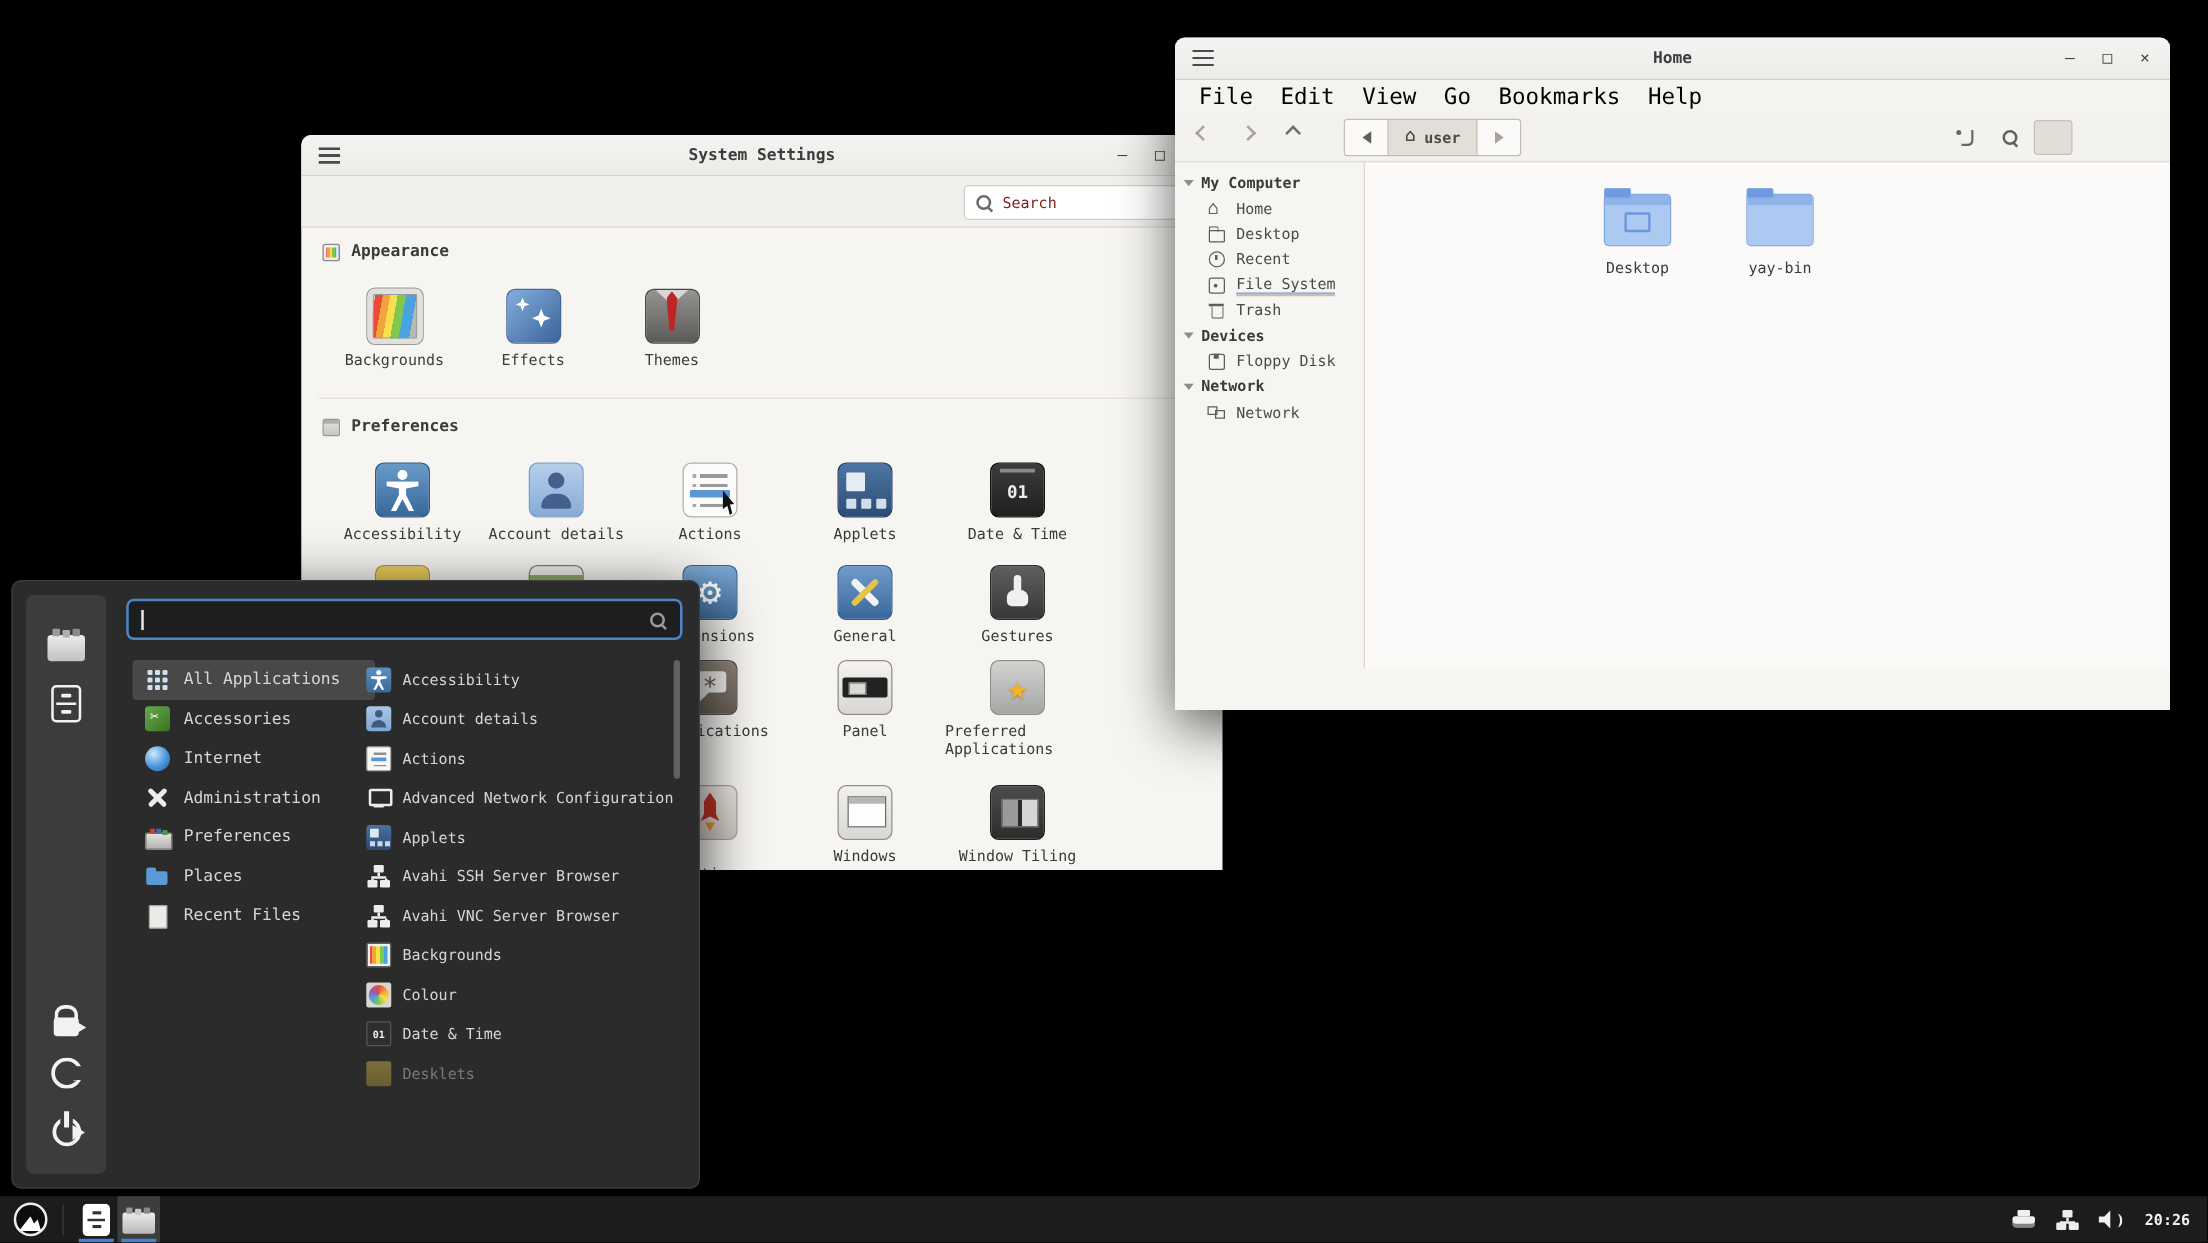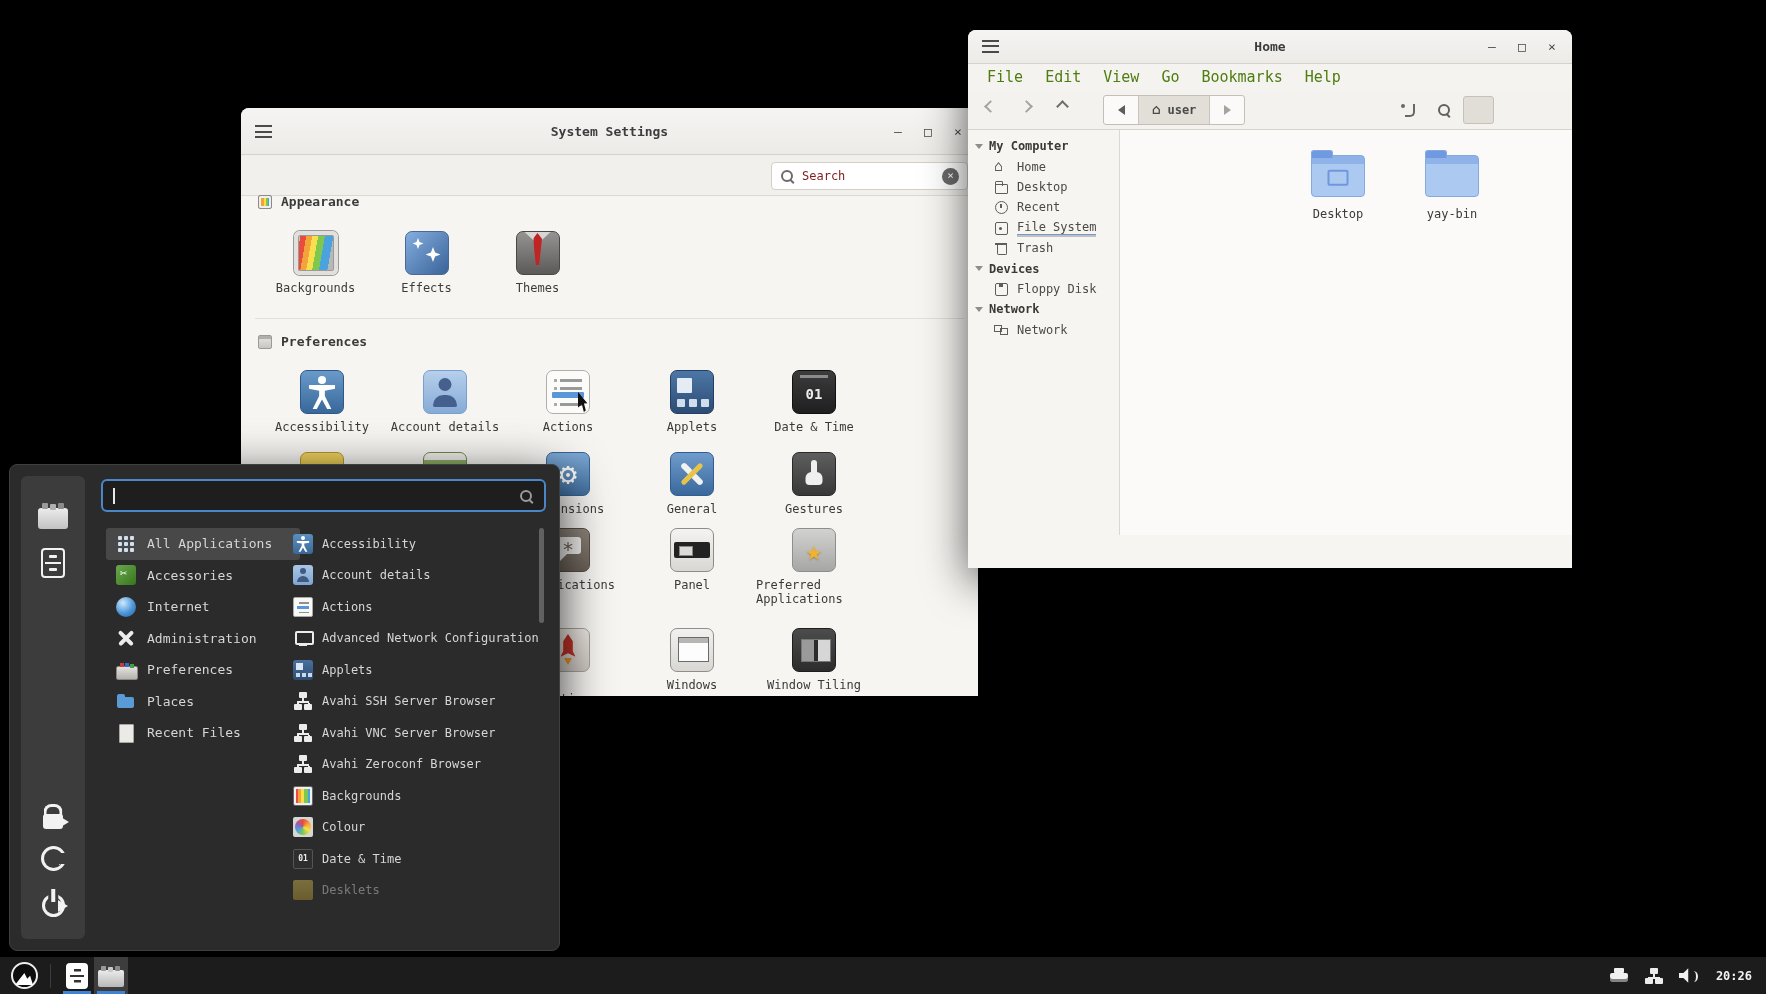--- a/index.html
+++ b/index.html
@@ -2,21 +2,21 @@
 <html><head>
 <meta charset="utf-8">
 <style>
   *{margin:0;padding:0;box-sizing:border-box}
   html,body{width:1766px;height:994px;overflow:hidden}
   body{background:#000;font-family:"DejaVu Sans Mono",monospace;font-size:12px;position:relative;color:#3a3a3a}
   .icn{display:inline-block;position:relative;flex:none}
 
   
   .win{position:absolute;background:#f6f5f2;border-radius:8px 8px 0 0;box-shadow:0 12px 44px rgba(0,0,0,.65);z-index:10;overflow:hidden}
-  .tbar{height:47px;background:linear-gradient(#f5f4f2,#ecebe8);border-bottom:1px solid #d6d2cb;position:relative;display:flex;align-items:center}
+  .tbar{height:33px;background:linear-gradient(#f5f4f2,#ecebe8);border-bottom:1px solid #d6d2cb;position:relative;display:flex;align-items:center}
   .ttl{position:absolute;left:0;right:0;text-align:center;font-weight:bold;font-size:13px;color:#3c3c3c;pointer-events:none}
   .hamb{width:17px;height:13px;margin-left:14px;background:repeating-linear-gradient(#4a4a4a 0 2px,transparent 2px 5.5px);z-index:2}
   .wc{position:absolute;right:12px;display:flex;gap:14px;z-index:2}
   .wcb{width:16px;text-align:center;font-size:13px;color:#474747;cursor:default}
 
   .mag{width:14px;height:14px;position:relative}
   .mag::before{content:"";position:absolute;left:1px;top:1px;width:8px;height:8px;border:2px solid currentColor;border-radius:50%}
   .mag::after{content:"";position:absolute;left:10.5px;top:10px;width:5px;height:2px;background:currentColor;transform:rotate(45deg);transform-origin:0 0}
   .chv{width:9px;height:9px;border-right:2px solid currentColor;border-bottom:2px solid currentColor;display:inline-block}
   .chv.l{transform:rotate(135deg)} .chv.r{transform:rotate(-45deg)} .chv.u{transform:rotate(-135deg)}
@@ -88,24 +88,24 @@
   .bigpreferred::before{content:"★";font-size:27px;color:#f2b32b;text-shadow:0 1px 2px rgba(90,60,0,.4);line-height:1}
   .bigstartup{background:linear-gradient(#efe9e3,#cfc9c3);border:1px solid #a8a29c}
   .bigstartup::before{content:"";position:absolute;left:50%;top:5px;transform:translateX(-50%);width:15px;height:24px;background:#c23228;clip-path:polygon(50% 0,82% 30%,82% 72%,100% 95%,50% 80%,0 95%,18% 72%,18% 30%)}
   .bigstartup::after{content:"";position:absolute;left:50%;bottom:6px;transform:translateX(-50%);border-left:4px solid transparent;border-right:4px solid transparent;border-top:7px solid #e8922a}
   .bigwindows{background:linear-gradient(#f2f1ef,#d9d7d3);border:1px solid #918e89}
   .bigwindows::before{content:"";position:absolute;left:7px;top:8px;width:29px;height:23px;background:#fdfdfd;border:1px solid #6a6a6a;box-shadow:inset 0 5px 0 #b8b6b2}
   .bigtiling{background:linear-gradient(#4c4c4c,#2c2c2c);border:1px solid #1e1e1e}
   .bigtiling::before{content:"";position:absolute;left:8px;top:10px;width:28px;height:21px;background:linear-gradient(90deg,#9a9a9a 0 44%,#2c2c2c 44% 56%,#d6d6d6 56% 100%);border:1px solid #777}
 
   
-  #win-files{left:968px;top:30px;width:604px;height:538px}
+  #win-files{left:940px;top:30px;width:796px;height:538px}
   #win-files .tbar{height:34px}
   .menubar{height:26px;display:flex;align-items:center;background:#f4f3f0;padding-left:8px}
-  .menubar .mitem{padding:0 11px;font-size:15px;color:#4d7c0f;height:100%;display:flex;align-items:center}
+  .menubar .mitem{padding:0 11px;font-size:18px;color:#000000;height:100%;display:flex;align-items:center}
   .toolbar{height:40px;background:#f3f2ef;border-bottom:1px solid #d8d4cd;position:relative}
   .navbtn{position:absolute;top:10px;color:#a7a49e}
   #nav-back{left:18px}#nav-fwd{left:54px}#nav-up{left:90px;color:#6f6d69}
   .bc{position:absolute;left:135px;top:5px;height:30px;display:flex;align-items:stretch;border:1px solid #c3bfb8;border-radius:3px;background:#fbfaf8;overflow:hidden}
   .bc-arrow{width:34px;display:flex;align-items:center;justify-content:center}
   .tri-l{width:0;height:0;border-right:7px solid #5f5d59;border-top:5px solid transparent;border-bottom:5px solid transparent}
   .tri-r{width:0;height:0;border-left:7px solid #a7a49e;border-top:5px solid transparent;border-bottom:5px solid transparent}
   .bc-seg{display:flex;align-items:center;gap:7px;padding:0 13px;background:#e2dfd8;border-left:1px solid #c9c5be;border-right:1px solid #c9c5be;font-size:12px;font-weight:bold;color:#4a4a48}
   .bc-home{font-size:14px;color:#4a4a48;line-height:1;margin-top:-2px}
   .tb-right{position:absolute;right:8px;top:6px;display:flex;gap:4px;align-items:center}
@@ -539,24 +539,20 @@
       </div>
       <div class="mapp">
         <span class="icn mic msitemap"></span>
         <span>Avahi SSH Server Browser</span>
       </div>
       <div class="mapp">
         <span class="icn mic msitemap"></span>
         <span>Avahi VNC Server Browser</span>
       </div>
       <div class="mapp">
-        <span class="icn mic msitemap"></span>
-        <span>Avahi Zeroconf Browser</span>
-      </div>
-      <div class="mapp">
         <span class="icn mic mbg"></span>
         <span>Backgrounds</span>
       </div>
       <div class="mapp">
         <span class="icn mic mcolour"></span>
         <span>Colour</span>
       </div>
       <div class="mapp">
         <span class="icn mic mdate"></span>
         <span>Date &amp; Time</span>

